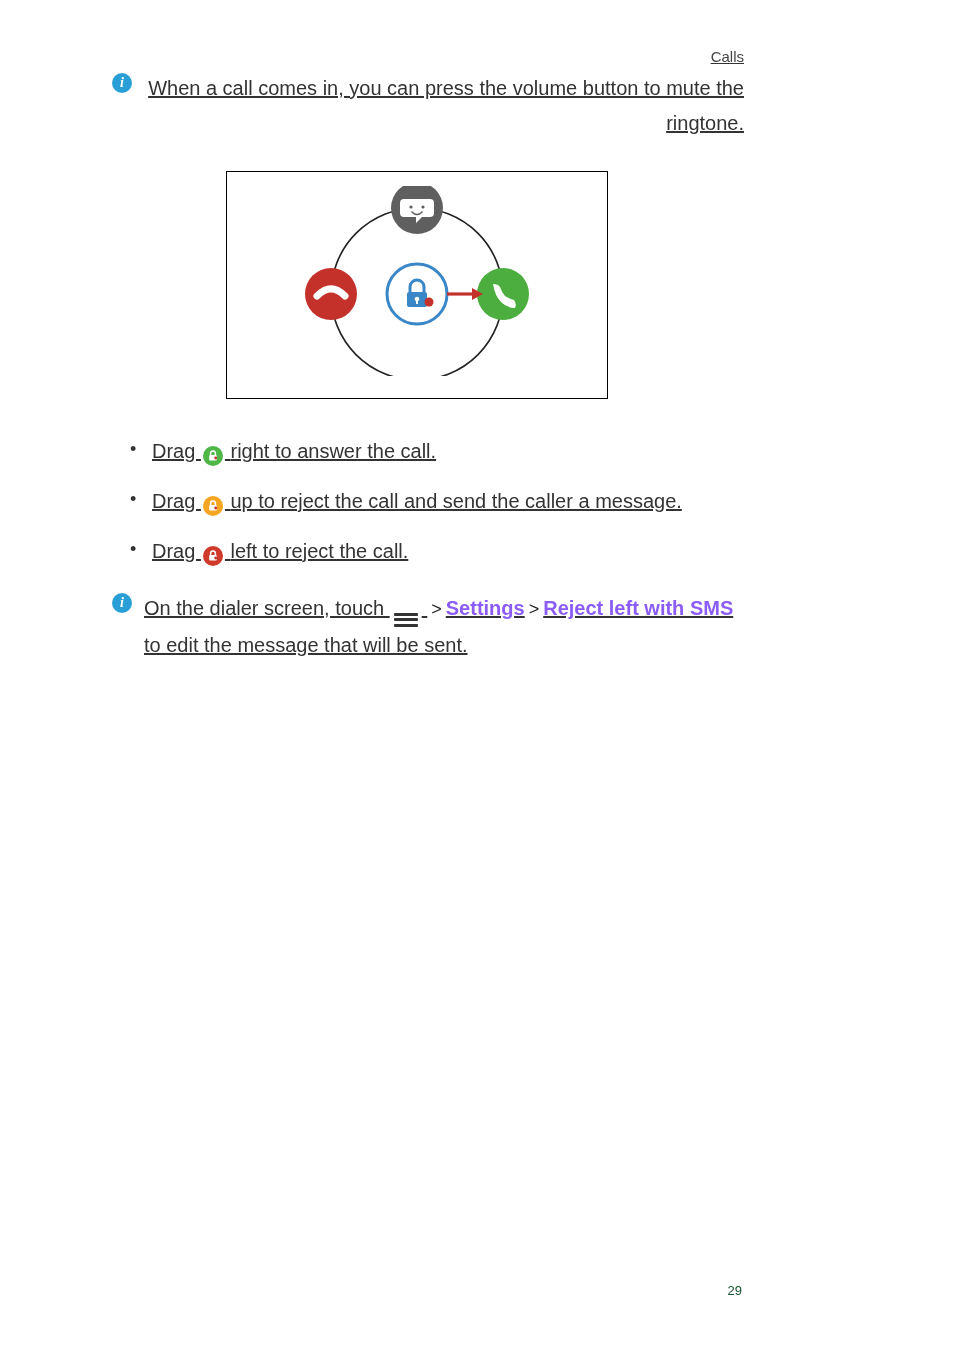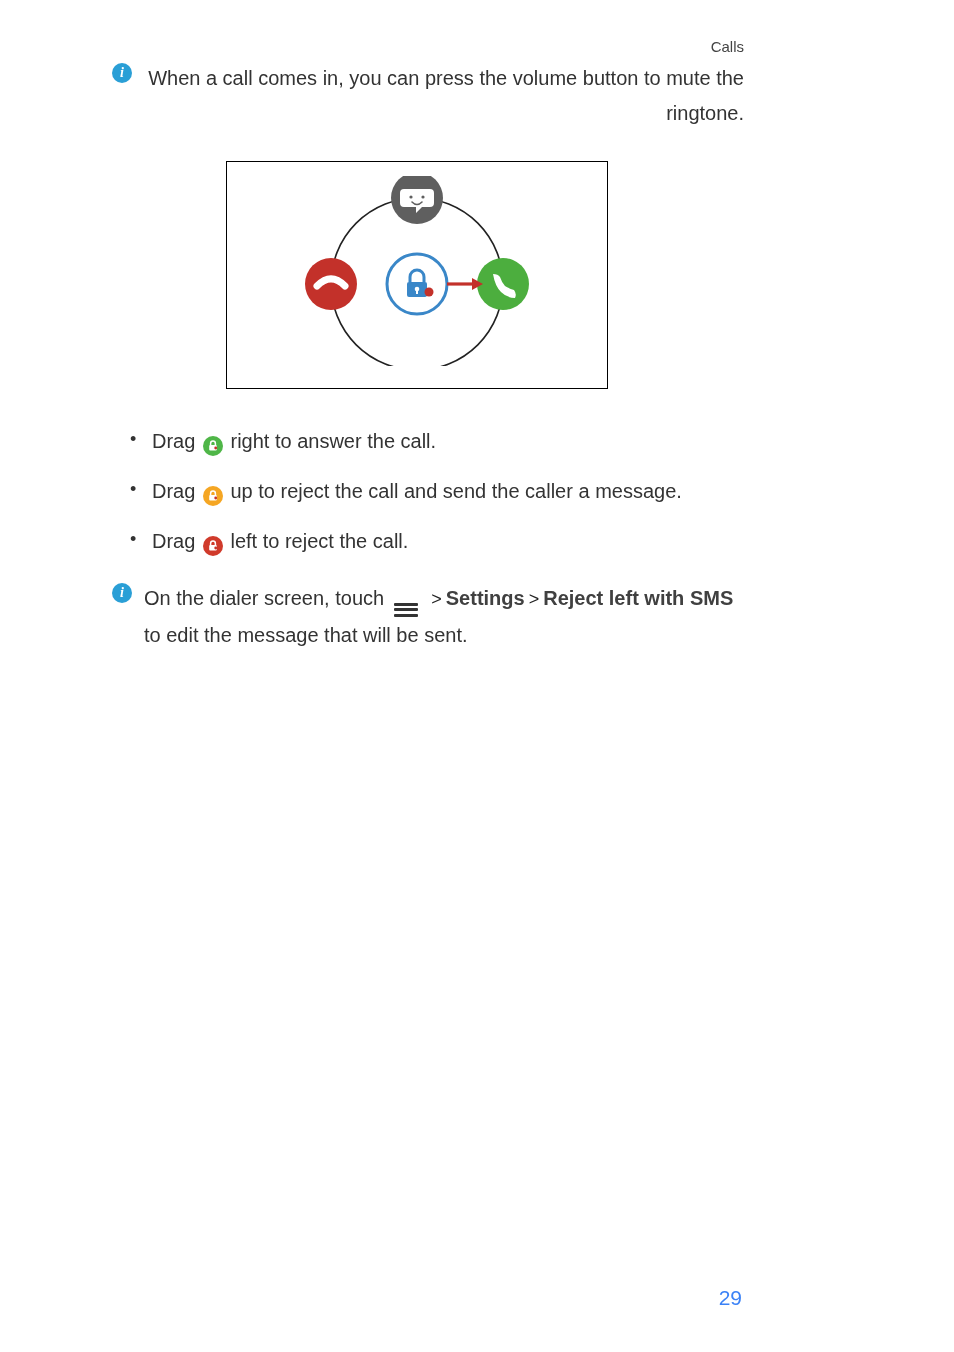--- a/index.html
+++ b/index.html
@@ -6,22 +6,23 @@
     margin: 0;
     padding: 0;
     font-family: "Segoe UI", "Helvetica Neue", Arial, sans-serif;
     color: #333;
     background: #fff;
   }
   .page {
     width: 834px;
     height: 1352px;
     box-sizing: border-box;
-    padding: 38px 90px 40px 90px;
+    padding: 48px 90px 40px 90px;
     position: relative;
+    text-decoration: underline;
   }
   .header-label {
     text-align: right;
     font-size: 15px;
     color: #444;
     margin-bottom: 6px;
   }
   h1 {
     color: #b8292f;
     font-size: 31px;
@@ -122,28 +123,28 @@
     vertical-align: -1px;
     margin: 0 4px;
   }
   .menu-icon span {
     display: block;
     height: 3px;
     background: #333;
     margin: 1.2px 0;
     border-radius: 1px;
   }
-  b { font-weight: 700; color: #404040; }
+  b { font-weight: 700; color: #8b5cf6; }
   .gt { display:inline-block; margin: 0 4px; color:#222; font-size:18px;}
   .page-number {
     position: absolute;
-    bottom: 42px;
+    bottom: 54px;
     right: 92px;
-    font-size: 21px;
-    color: #3b82f6;
+    font-size: 13px;
+    color: #14532d;
   }
 </style>
 </head>
 <body>
 
 <div class="page">
 
   <div class="header-label">Calls</div>
 
 

